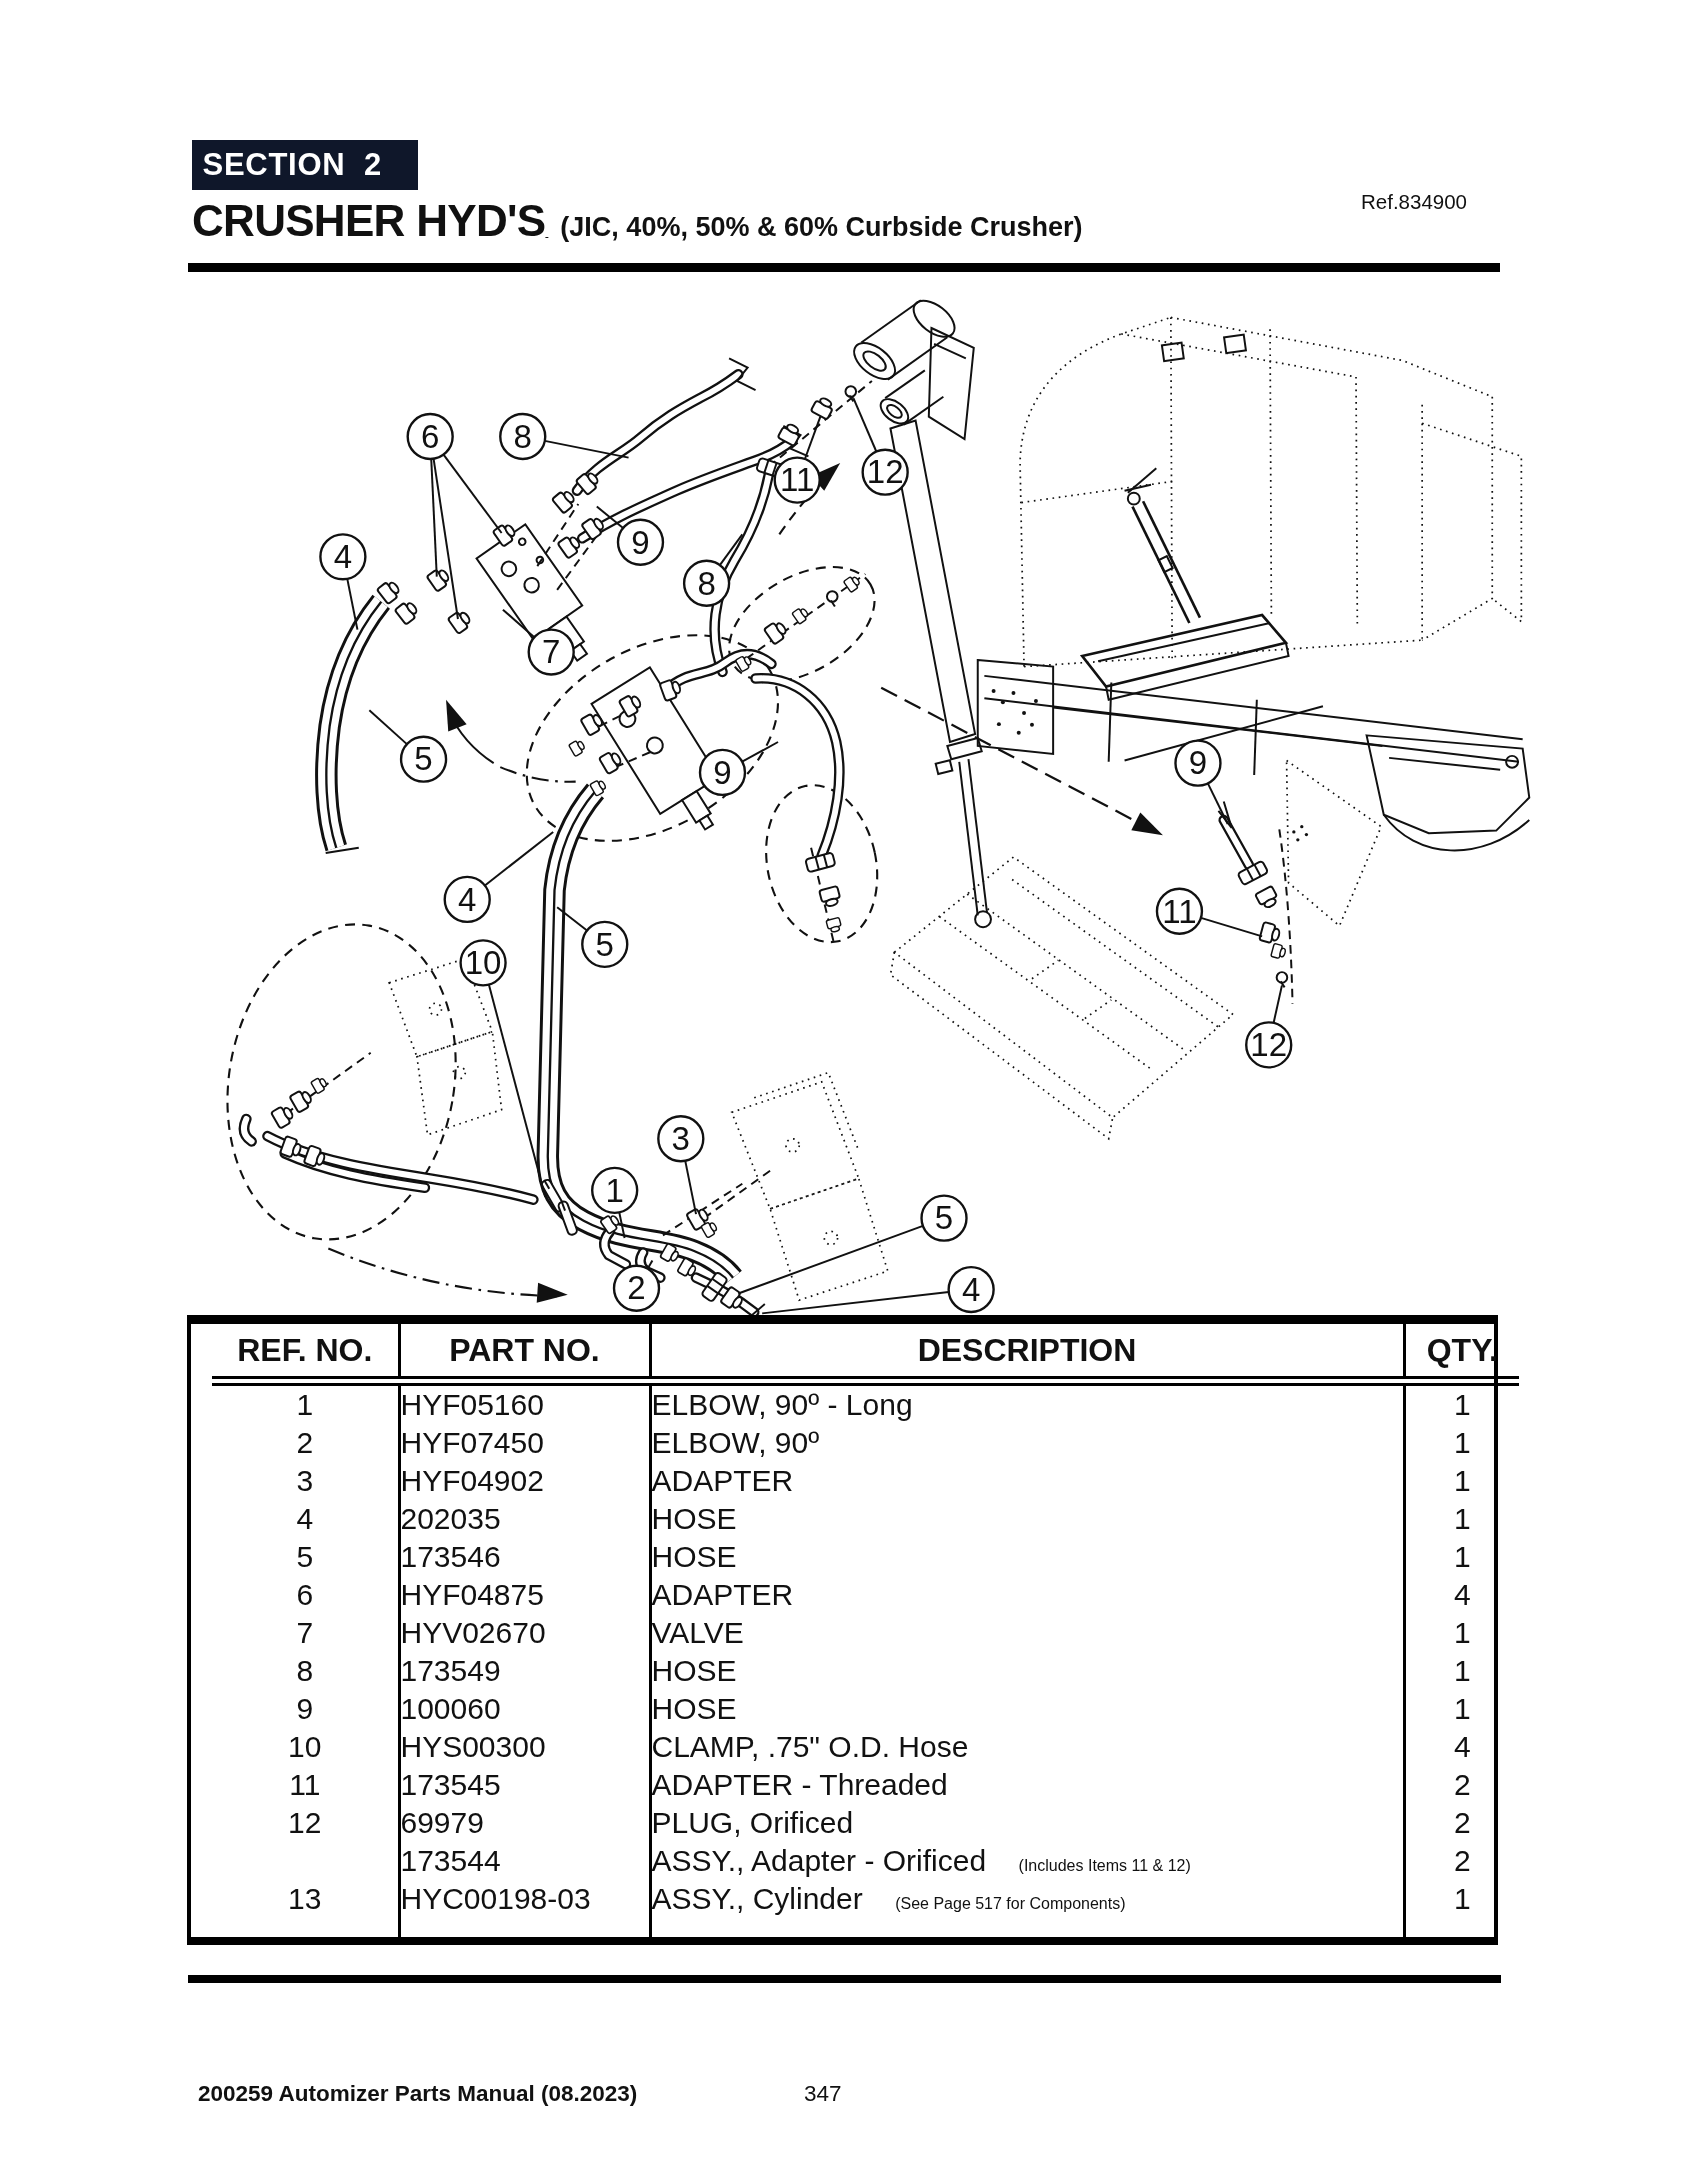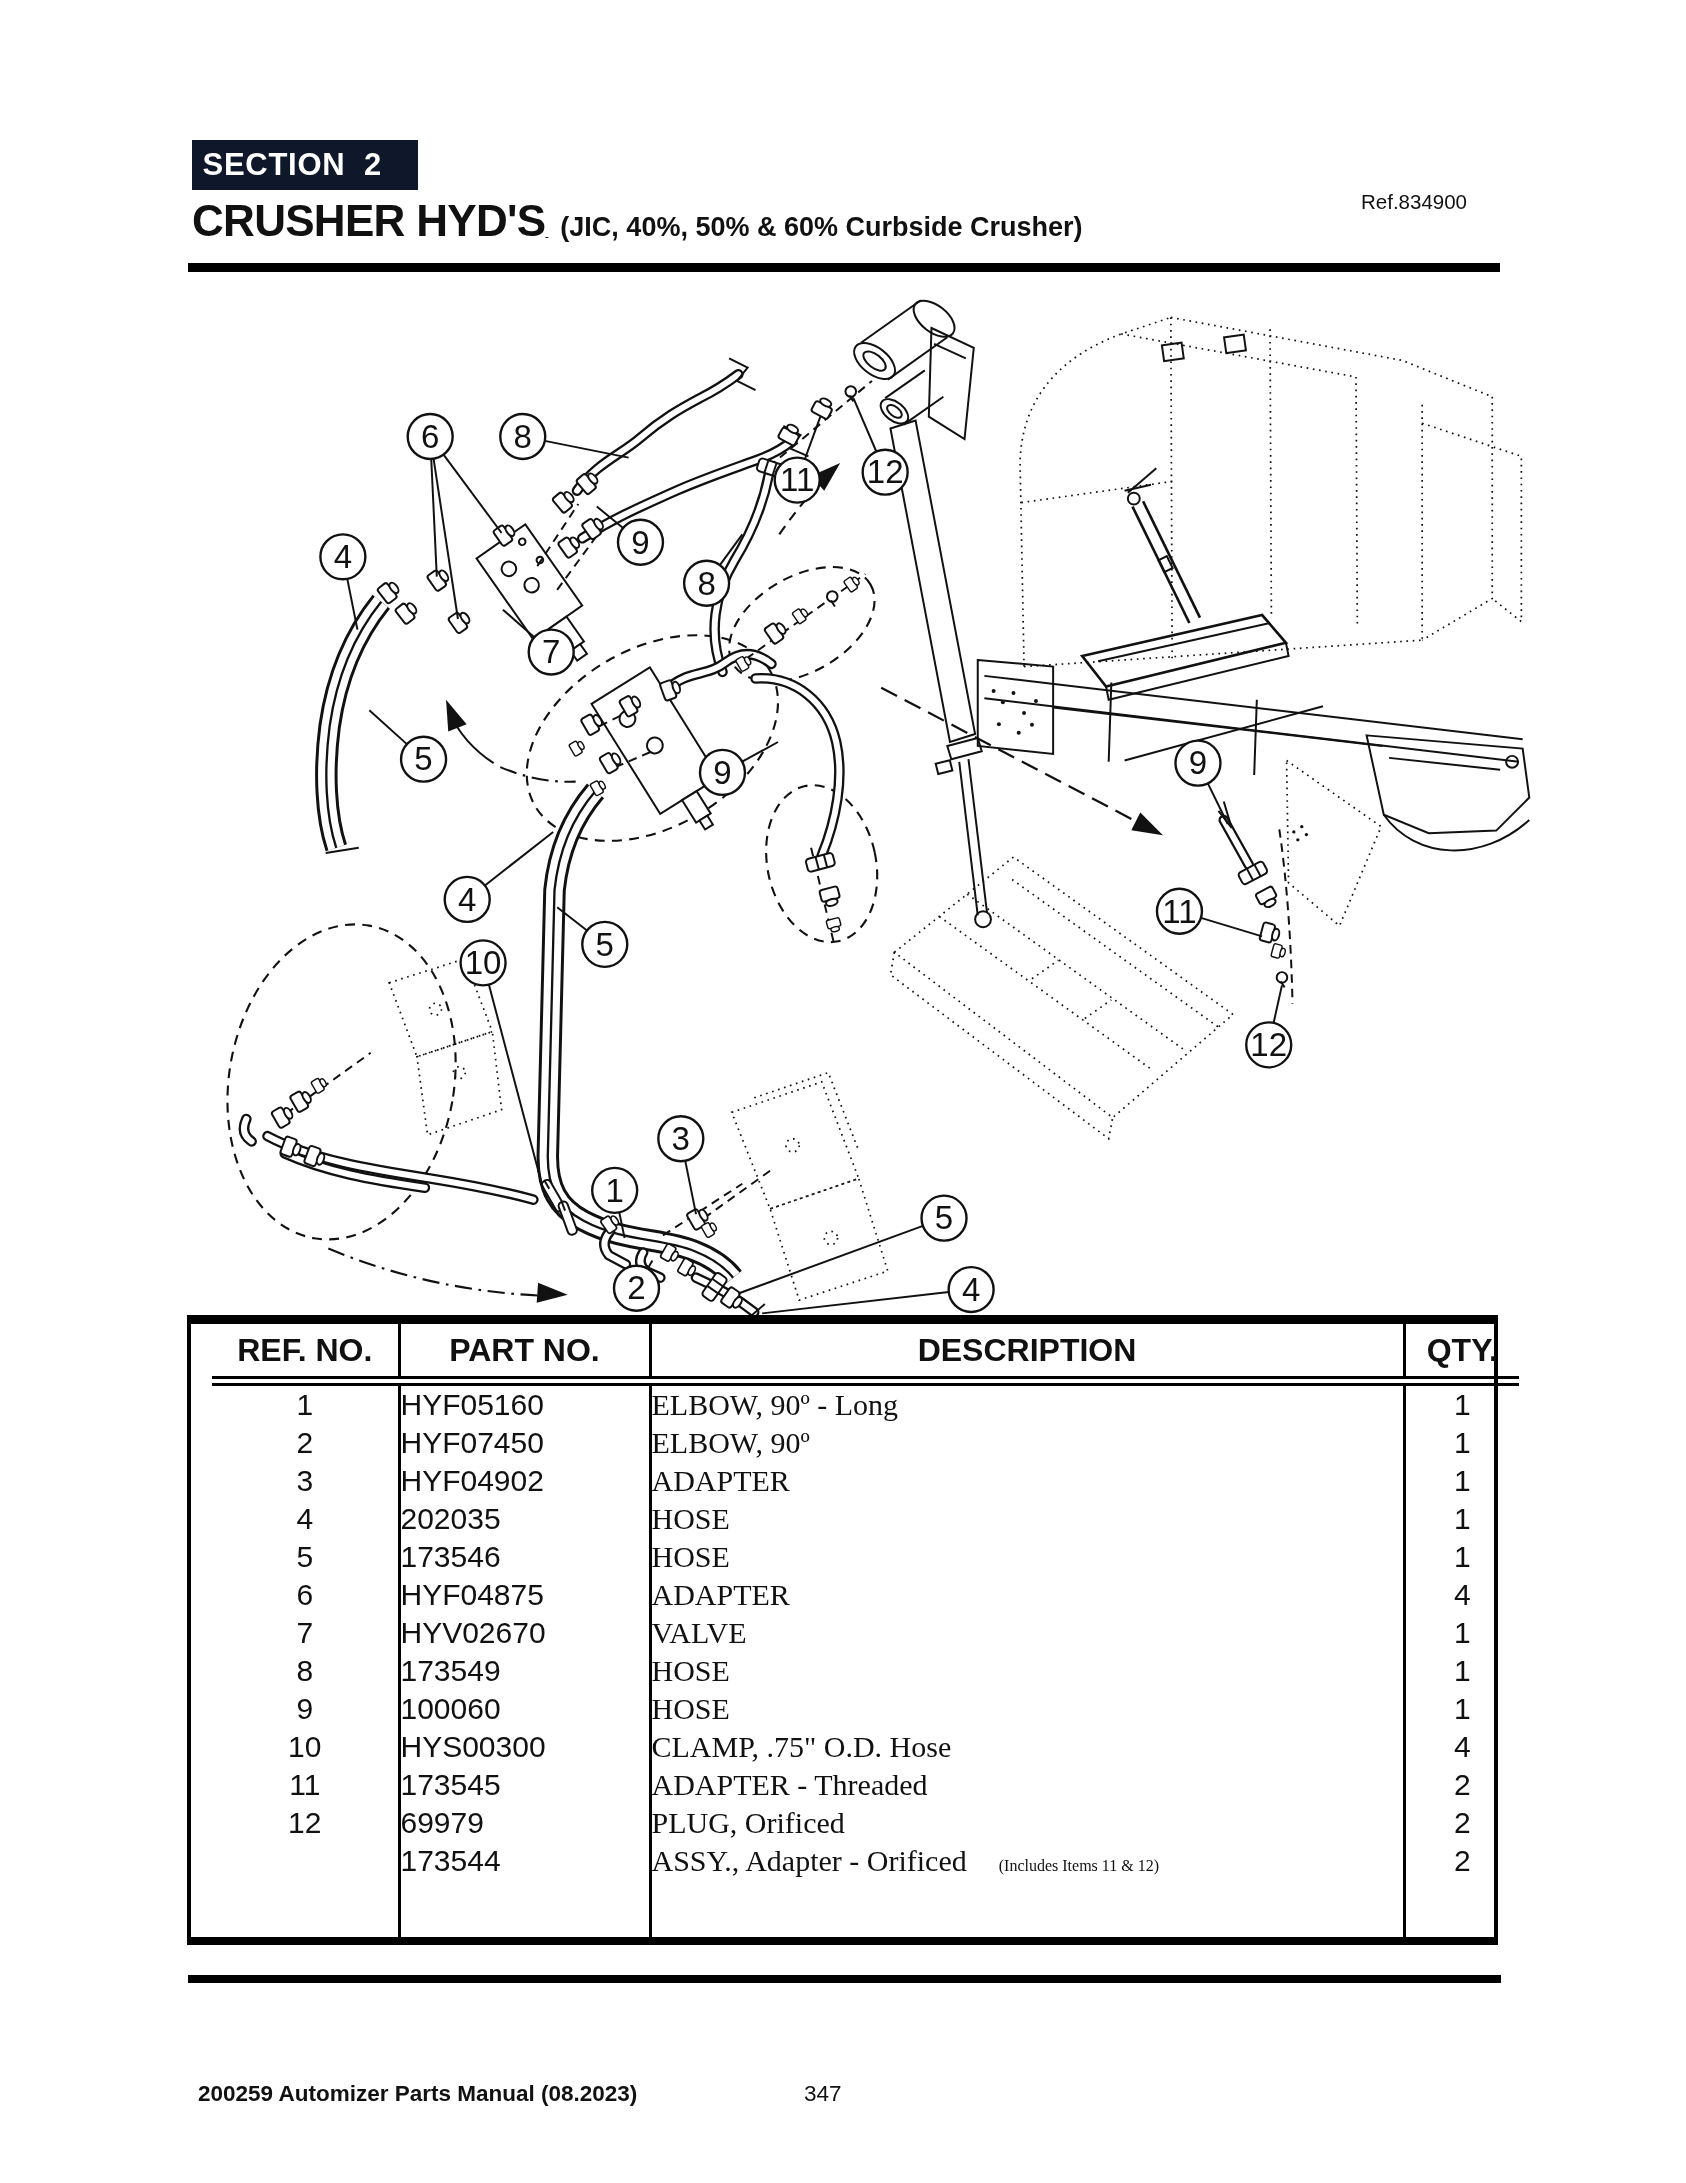--- a/index.html
+++ b/index.html
@@ -38,21 +38,21 @@
 
   
   .parts-wrap{position:absolute;left:187px;top:1315px;width:1311px;height:630px;border:4px solid #000;border-top-width:9.3px;border-bottom-width:8.6px;box-sizing:border-box;padding-left:21px;}
   table.parts{border-collapse:collapse;table-layout:fixed;width:100%;height:100%;}
   table.parts th{font-size:32px;font-weight:bold;height:52px;border-bottom:10.6px double #000;}
   table.parts th,table.parts td{border-right:3.3px solid #000;padding:0;}
   table.parts th:last-child,table.parts td:last-child{border-right:none;}
   table.parts td{font-size:30px;height:38px;vertical-align:middle;line-height:1;}
   td.c-ref{text-align:center;}
   td.c-part{padding-left:20px;}
-  td.c-desc{padding-left:13.2px;font-family:Liberation Serif, serif;}
+  td.c-desc{padding-left:13.2px;}
   td.c-qty{text-align:center;}
   td .small{font-size:16px;margin-left:28px;}
   tr.filler td{height:auto;border-bottom:none;}
 
   
   .footer-left{position:absolute;left:198px;top:2081px;font-size:22.5px;font-weight:bold;}
   .footer-page{position:absolute;left:804px;top:2081px;font-size:22.5px;}
 </style>
 </head>
 <body>
@@ -535,20 +535,26 @@
           <td class="c-part">69979</td>
           <td class="c-desc">PLUG, Orificed</td>
           <td class="c-qty">2</td>
         </tr>
         <tr>
           <td class="c-ref"></td>
           <td class="c-part">173544</td>
           <td class="c-desc">ASSY., Adapter - Orificed<span class="small"> (Includes Items 11 &amp; 12)</span></td>
           <td class="c-qty">2</td>
         </tr>
+        <tr>
+          <td class="c-ref">13</td>
+          <td class="c-part">HYC00198-03</td>
+          <td class="c-desc">ASSY., Cylinder<span class="small"> (See Page 517 for Components)</span></td>
+          <td class="c-qty">1</td>
+        </tr>
         <tr class="filler">
           <td></td>
           <td></td>
           <td></td>
           <td></td>
         </tr>
       </tbody>
   </table>
 </div>
 <div class="rule footerbar"></div>

